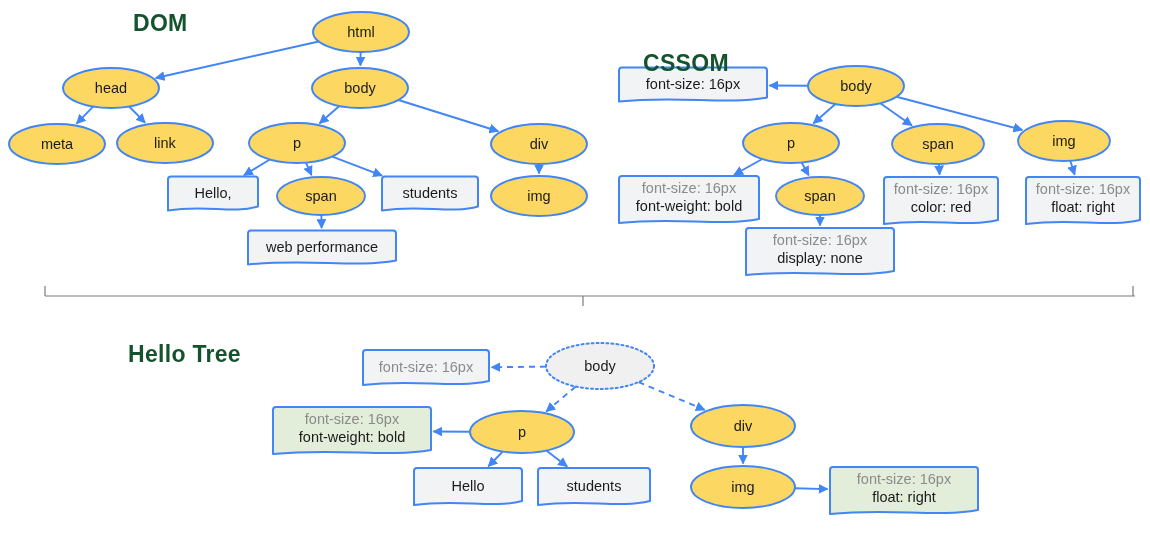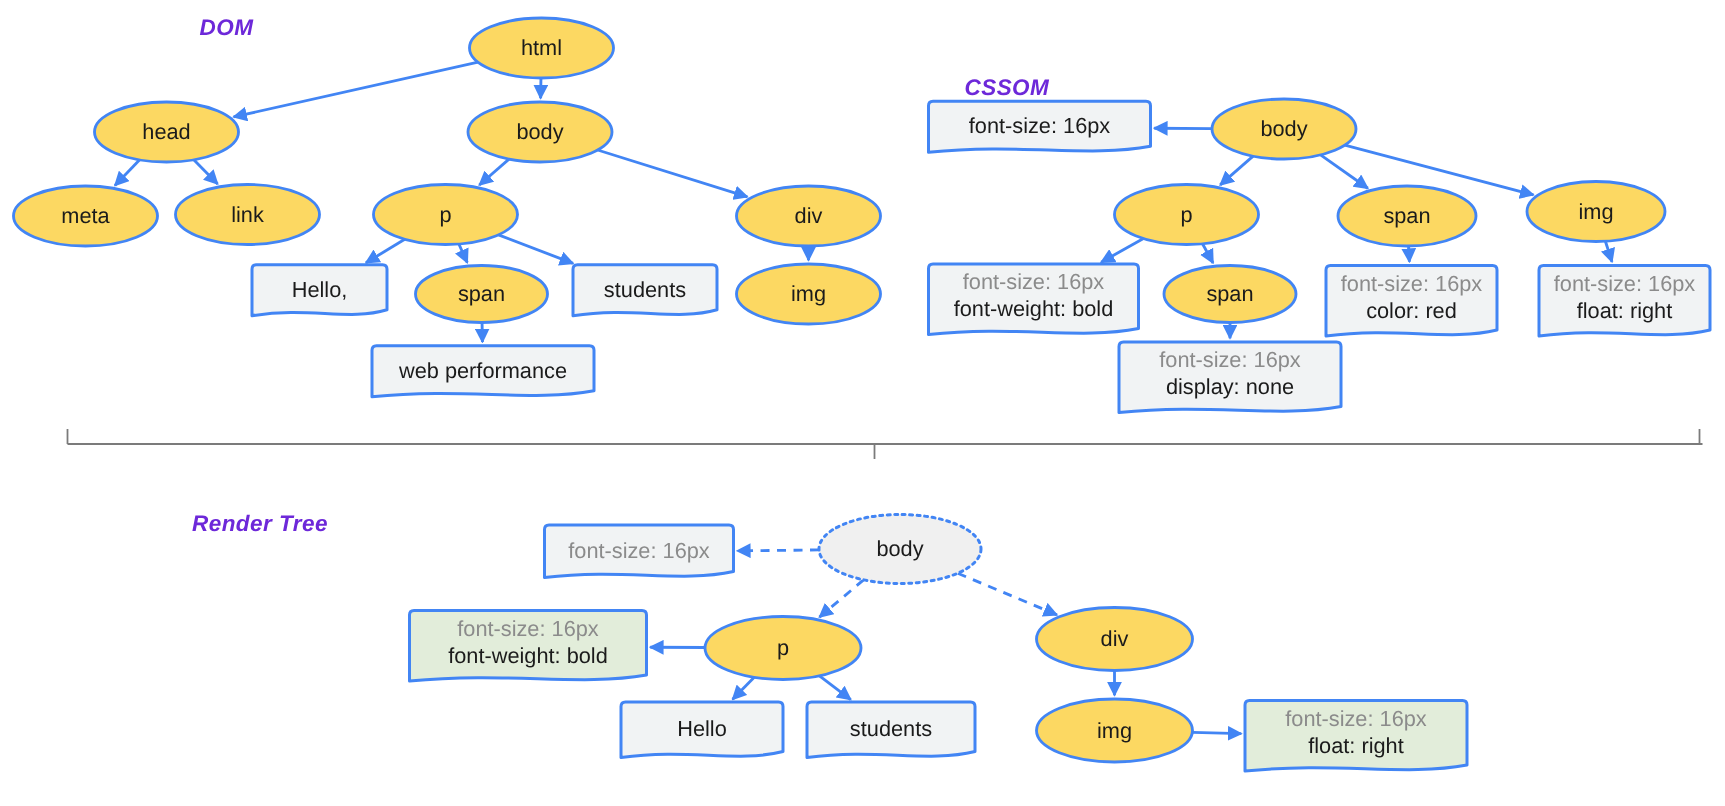--- a/index.html
+++ b/index.html
@@ -23,23 +23,22 @@
     height: 537px;
     overflow: visible;
   }
   svg.edges { z-index: 1; }
   svg.nodes { z-index: 2; }
 
   .section-title {
     position: absolute;
     font-family: "Liberation Sans", sans-serif;
     font-weight: bold;
-    font-style: italic;
-    font-size: 15px;
-    color: #6d28d9;
+    font-size: 23px;
+    color: #14532d;
     letter-spacing: 0.3px;
     white-space: nowrap;
     z-index: 3;
   }
 
   .node-label {
     font-family: "Liberation Sans", sans-serif;
     font-size: 14.5px;
     fill: #1b1b1b;
     text-anchor: middle;
@@ -97,21 +96,21 @@
 </style>
 </head>
 <body>
 
 <div id="canvas">
 
   <div class="section-title" style="left:133px; top:10px;">DOM</div>
 
   <div class="section-title" style="left:643px; top:10px;margin-top:40px;">CSSOM</div>
 
-  <div class="section-title" style="left:128px; top:341px;">Render Tree</div>
+  <div class="section-title" style="left:128px; top:341px;">Hello Tree</div>
 
   <svg class="layer edges">
     <defs>
       <marker id="arrow" viewBox="0 0 10 10" refX="9" refY="5" markerWidth="5.2" markerHeight="5.2" orient="auto-start-reverse">
         <path d="M 0 0 L 10 5 L 0 10 z" fill="#4285f4"></path>
       </marker>
     </defs>
     <g id="edges-g">
         <line x1="318.72219214066683" y1="41.47022896049063" x2="155.7173535931053" y2="77.98331279514443" class="edge" marker-end="url(#arrow)"></line>
         <line x1="360.6428670282835" y1="51.999446416125565" x2="360.4017687127587" y2="65.50095208551082" class="edge" marker-end="url(#arrow)"></line>

